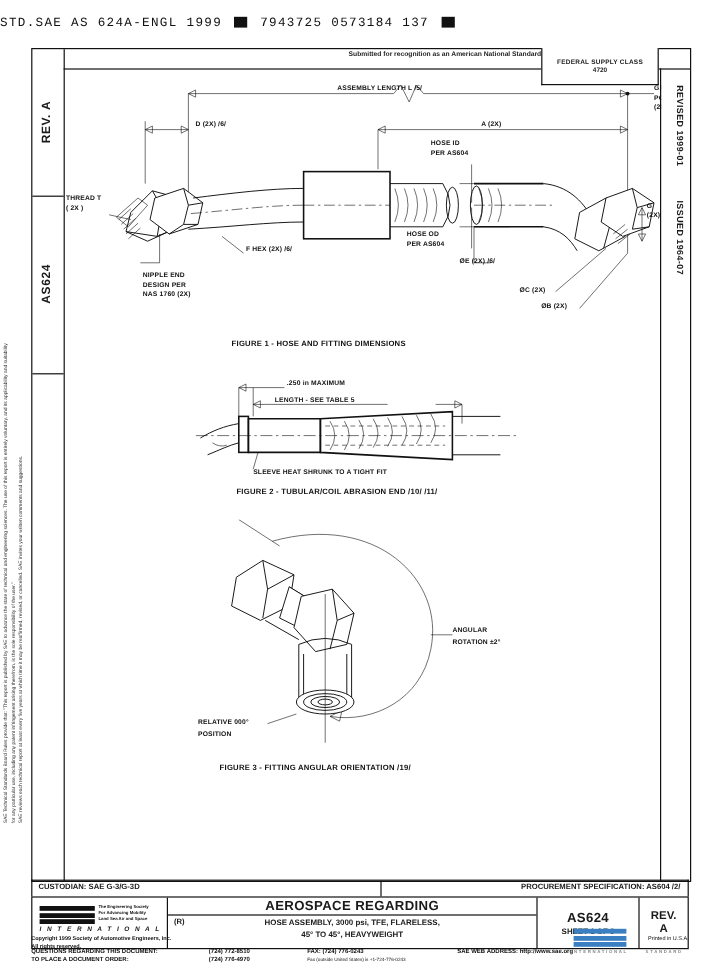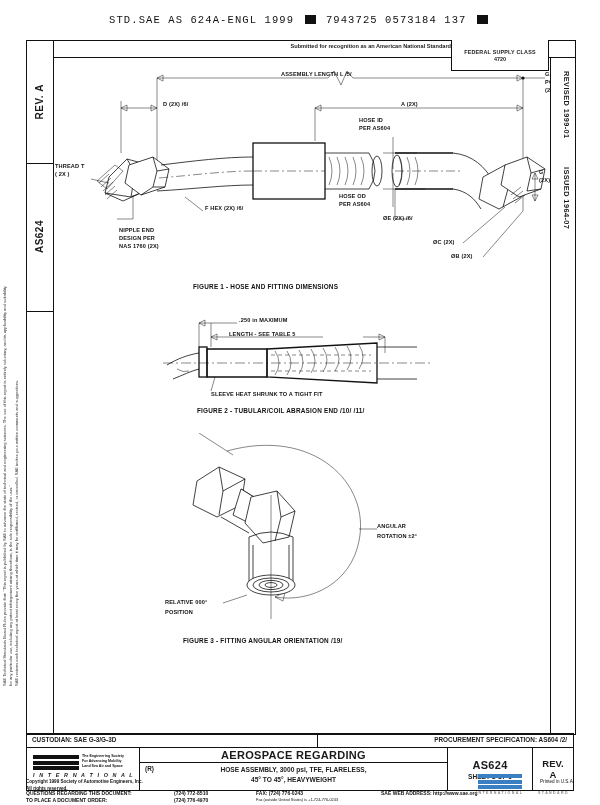--- a/index.html
+++ b/index.html
@@ -2,21 +2,21 @@
 <html><head>
 <meta charset="utf-8">
 <style>
   html,body{margin:0;padding:0;background:#fff;}
   body{width:600px;height:805px;position:relative;overflow:hidden;
        font-family:"Liberation Sans",sans-serif;color:#1a1a1a;}
 
   .page{position:absolute;inset:0;}
 
   
-  .scanline{position:absolute;left:0;top:14px;width:600px;text-align:center;
+  .scanline{position:absolute;left:0;top:14px;width:600px;text-align:left;
             font-family:"Liberation Mono",monospace;font-size:10.5px;
             letter-spacing:1.1px;color:#111;white-space:nowrap;}
   .blk{display:inline-block;width:11px;height:9px;background:#111;
        vertical-align:-1px;margin:0 3px;}
 
   
   .frame{position:absolute;left:26px;top:40px;width:548px;height:693px;
          border:1.4px solid #111;background:#fff;}
 
   

